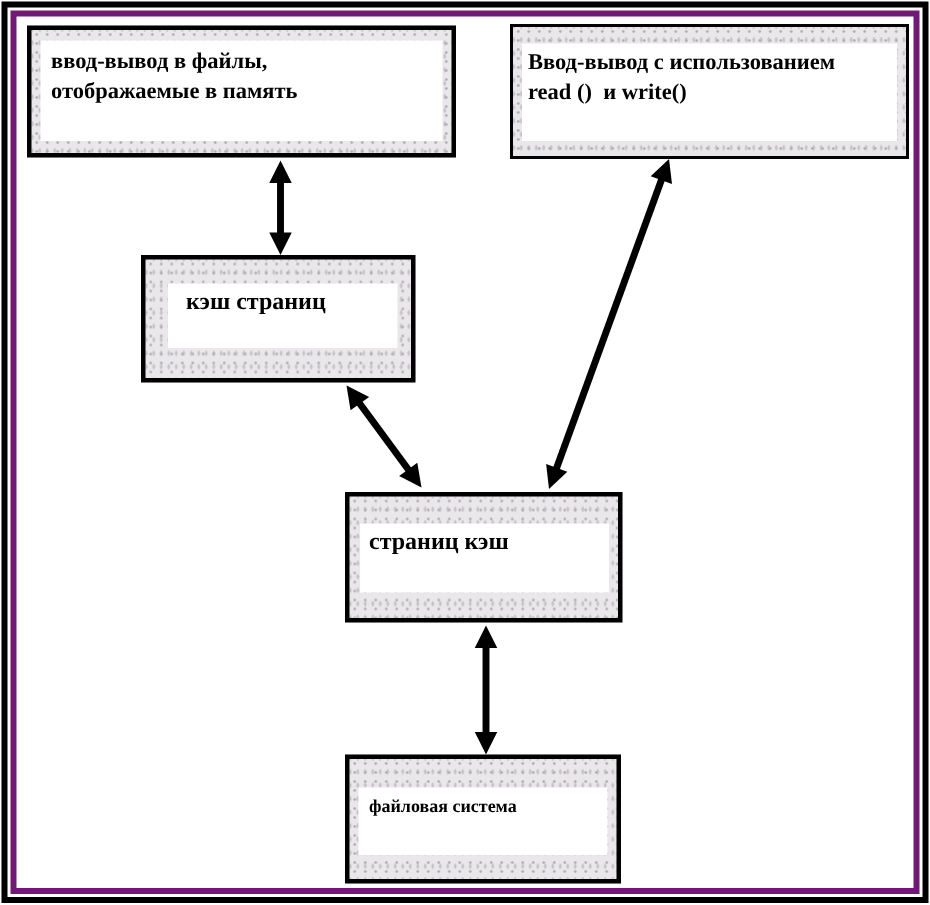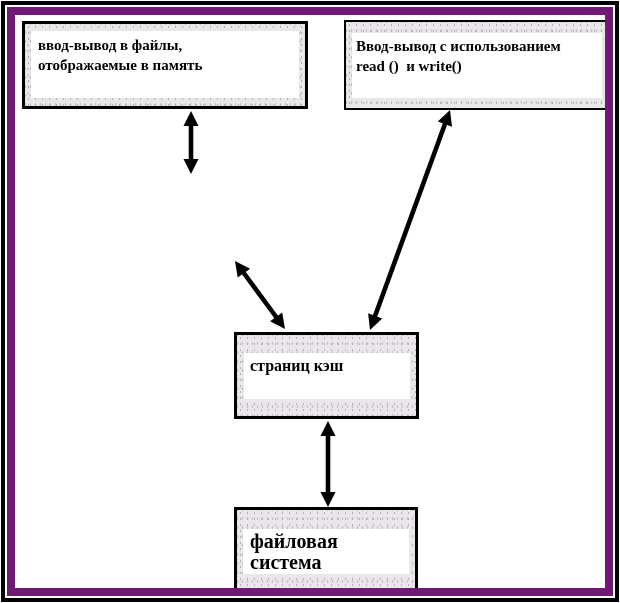--- a/index.html
+++ b/index.html
@@ -14,21 +14,21 @@
     position: absolute;
     left: 1px; top: 1px; right: 1px; bottom: 1px;
     border: 4px solid #000000;
     padding: 2px;
     box-sizing: border-box;
     background: #ffffff;
   }
   .frame-inner {
     position: relative;
     width: 100%; height: 100%;
-    border: 8px solid #701a75;
+    border: 4px solid #701a75;
     box-sizing: border-box;
     background: #ffffff;
     overflow: hidden;
   }
   .arrows {
     position: absolute;
     left: 0; top: 0;
     width: 598px; height: 581px;
     pointer-events: none;
   }
@@ -65,21 +65,21 @@
   .node-c { left: 83px; top: 159px; width: 183px; height: 85px; }
   .node-c .panel { left: 15px; top: 16px; right: 9px; bottom: 20px; }
   .node-c .label { padding: 2px 2px 0 12px; font-size: 16px; line-height: 21px; }
   
   .node-d { left: 219px; top: 317px; width: 185px; height: 87px; }
   .node-d .panel { left: 7px; top: 18px; right: 6px; bottom: 17px; }
   .node-d .label { padding: 2px 2px 0 6px; font-size: 16px; line-height: 21px; }
   
   .node-e { left: 219px; top: 492px; width: 184px; height: 86px; }
   .node-e .panel { left: 6px; top: 19px; right: 6px; bottom: 16px; }
-  .node-e .label { padding: 2px 6px 0 7px; font-size: 20px; line-height: 21px; }
+  .node-e .label { padding: 2px 6px 0 7px; font-size: 12px; line-height: 21px; }
 
   .arrows line { stroke: #000000; stroke-width: 4.6; }
   .arrows polygon { fill: #000000; stroke: none; }
 </style>
 </head>
 <body>
 
 <div class="page">
   <div class="frame-outer">
     <div class="frame-inner">
@@ -118,20 +118,25 @@
         </div>
       </div>
 
       <div class="node node-b">
         <div class="panel">
           <span class="label">Ввод-вывод с использованием
 read ()  и write()</span>
         </div>
       </div>
 
+      <div class="node node-c">
+        <div class="panel">
+          <span class="label">кэш страниц</span>
+        </div>
+      </div>
 
       <div class="node node-d">
         <div class="panel">
           <span class="label">страниц кэш</span>
         </div>
       </div>
 
       <div class="node node-e">
         <div class="panel">
           <span class="label">файловая система</span>

